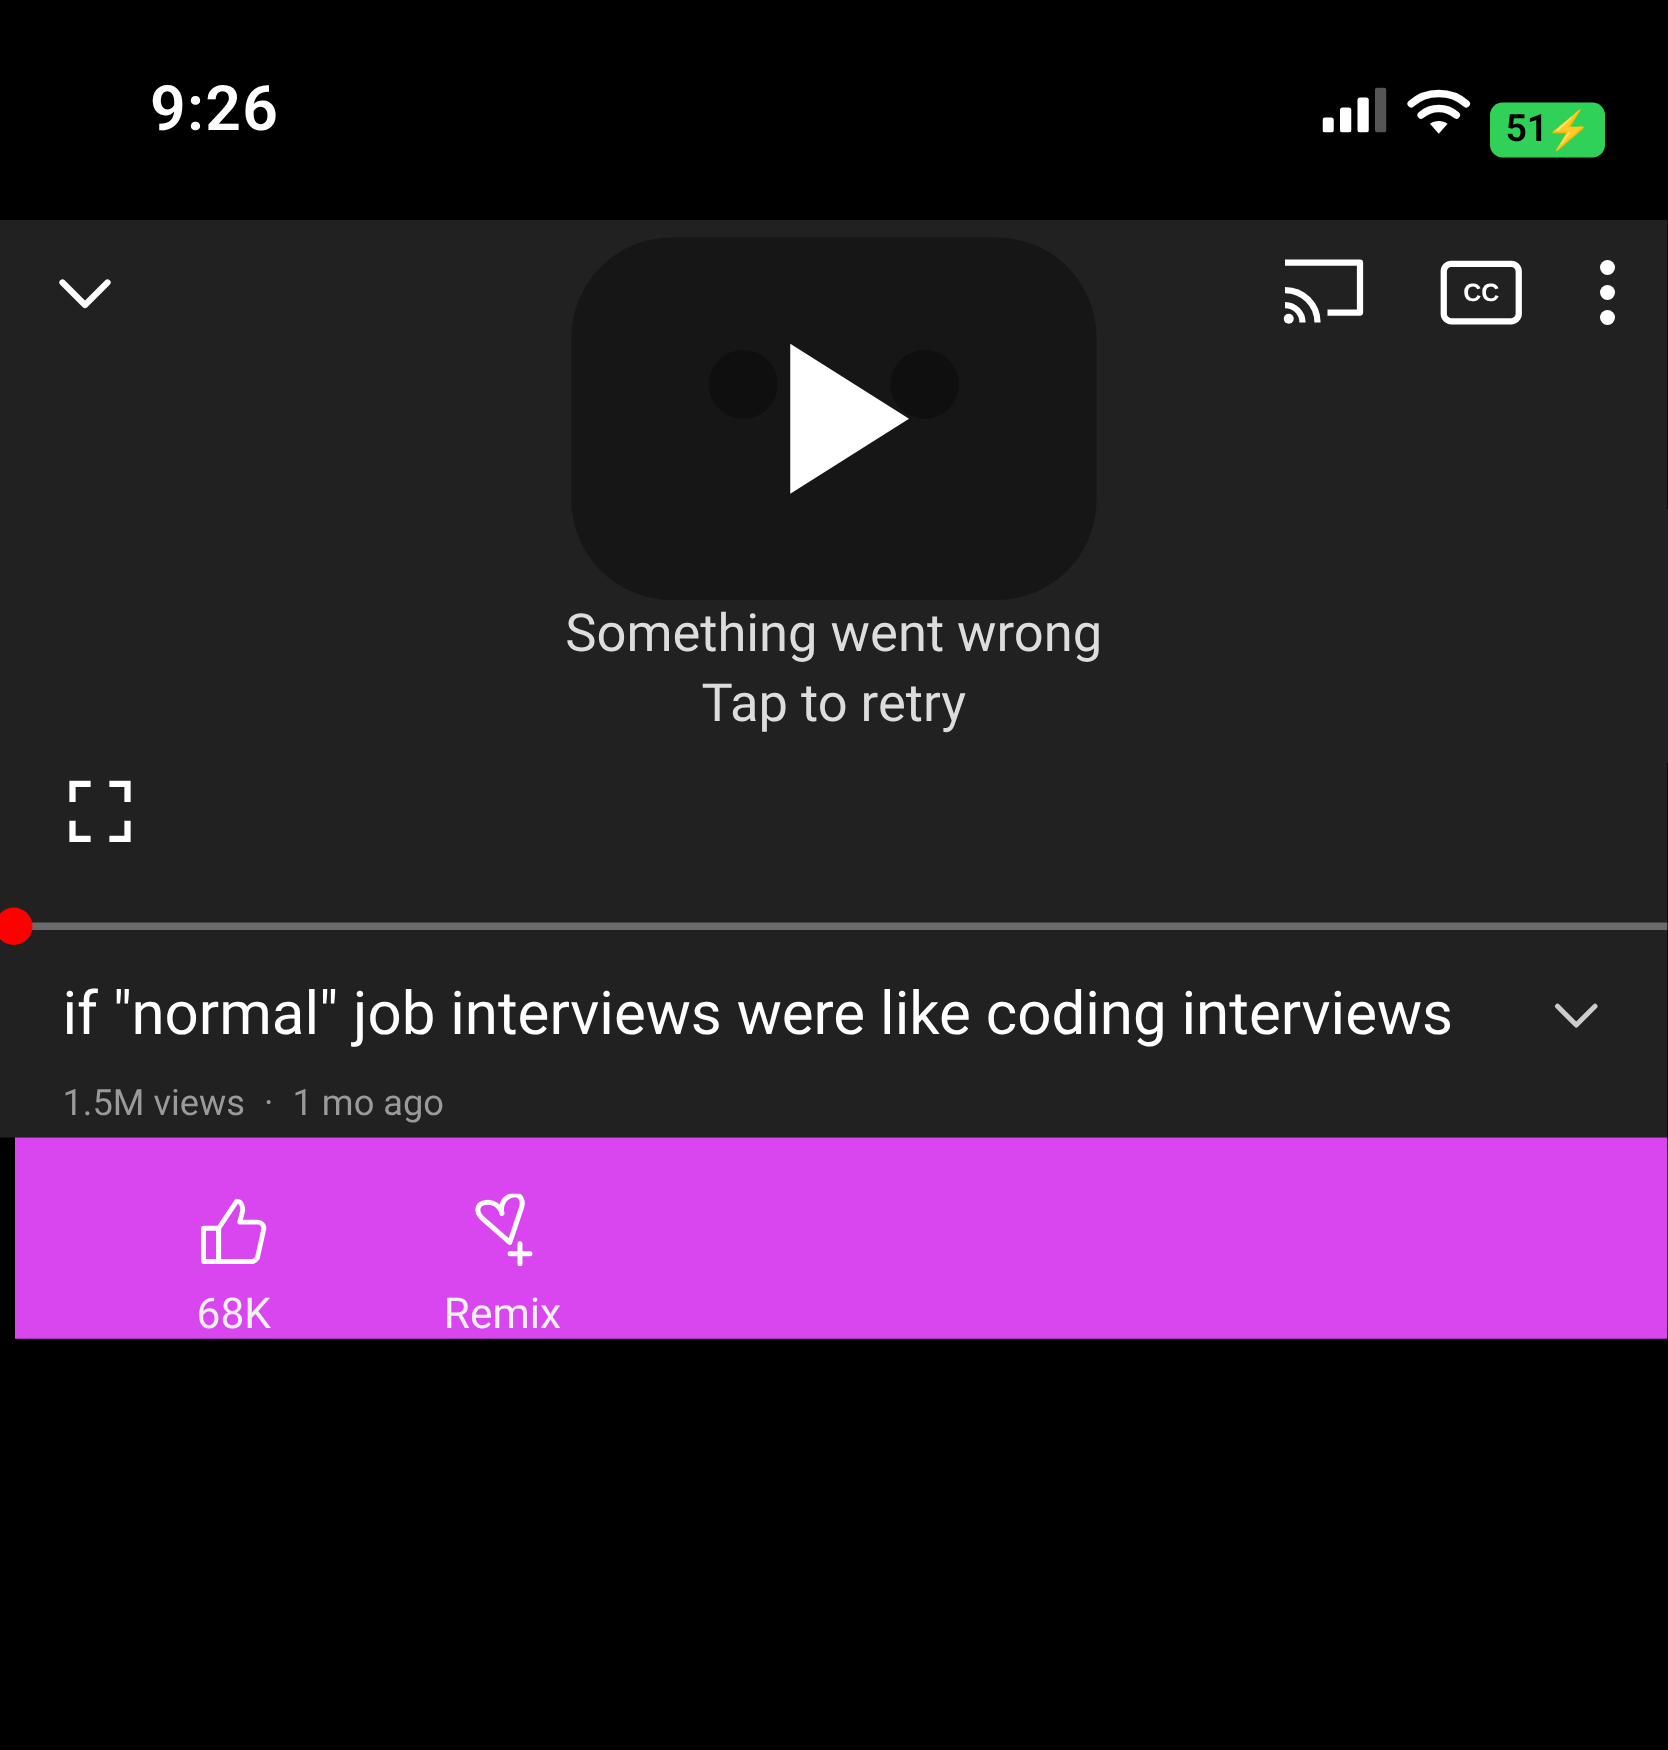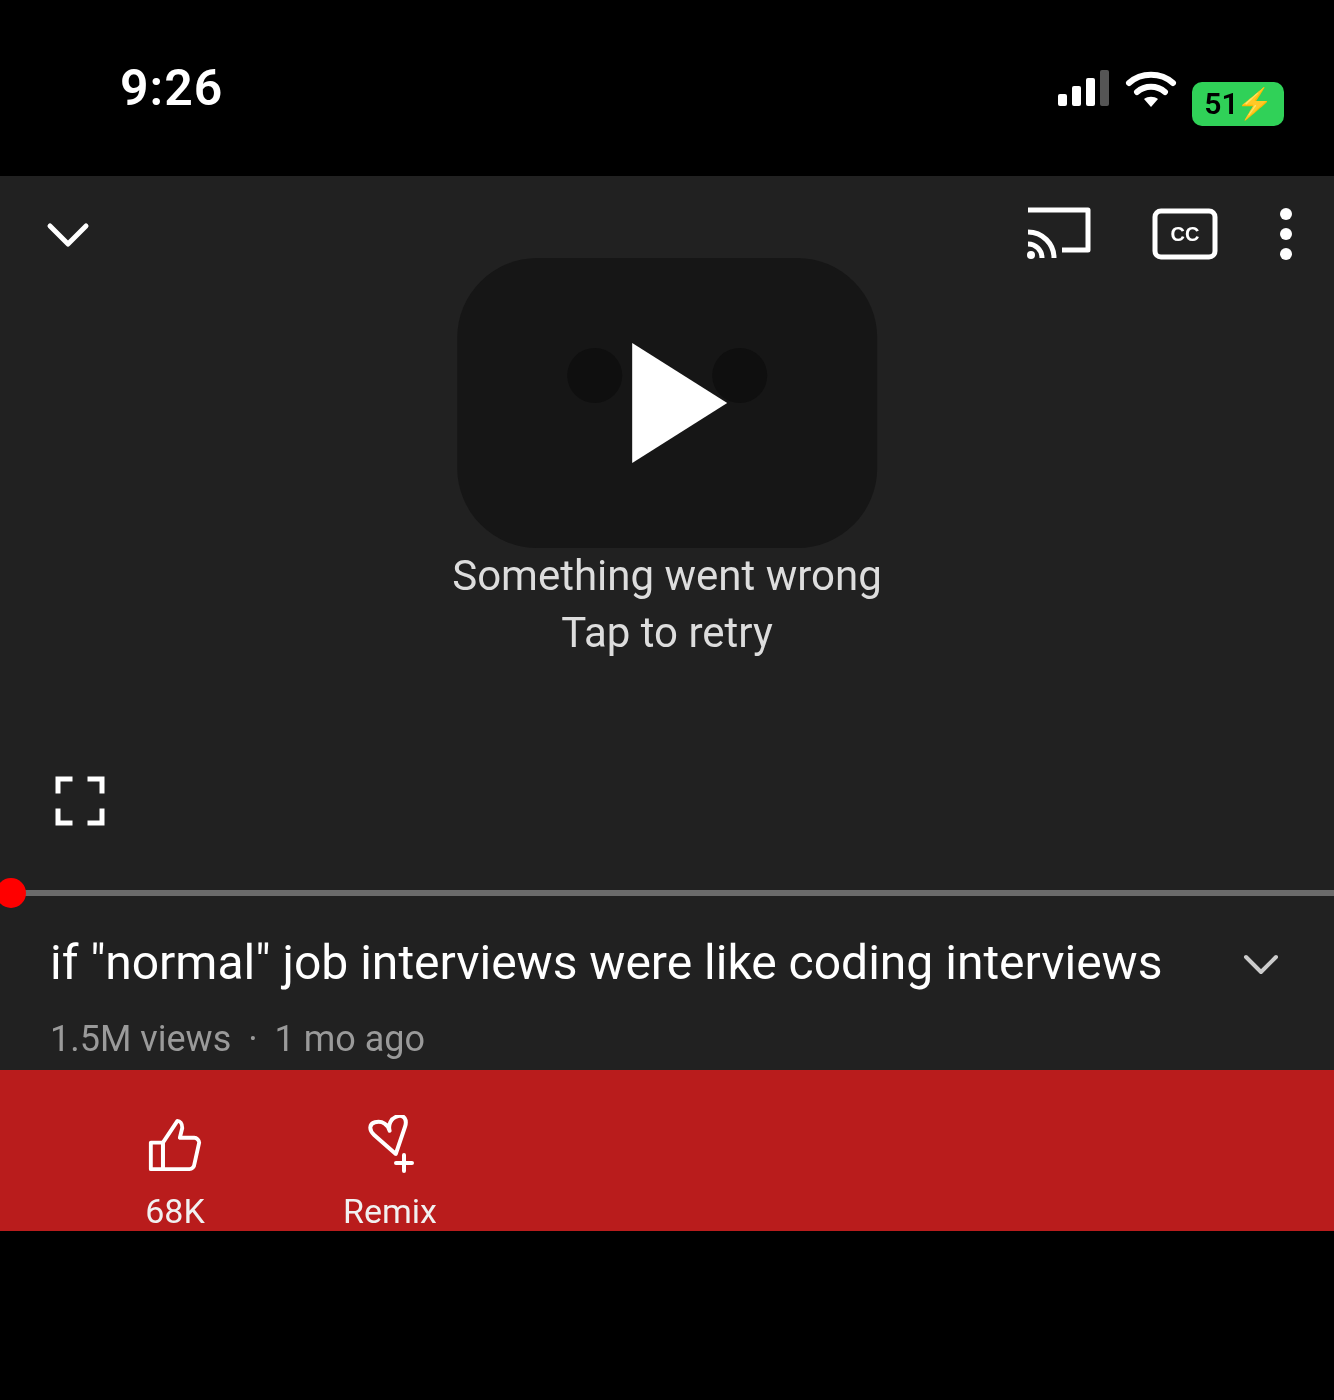--- a/index.html
+++ b/index.html
@@ -8,21 +8,21 @@
 
   
   .status-bar { height: 176px; background: #000; display: flex; align-items: center; justify-content: space-between; padding: 0 50px 0 120px; }
   .status-time { font-size: 50px; font-weight: 600; letter-spacing: 1px; }
   .status-right { display: flex; align-items: center; gap: 14px; }
   .battery-pill { display: flex; align-items: center; background: #30d158; border-radius: 10px; padding: 4px 10px 4px 12px; height: 44px; margin-top: 31px; }
   .battery-pill span { font-size: 30px; font-weight: 600; color: #000; }
   .battery-bolt { font-size: 26px; color: #000; margin-left: -2px; }
 
   
-  .player { background: #212121; position: relative; height: 720px; }
+  .player { background: #212121; position: relative; height: 568px; }
   .player-top { position: absolute; top: 30px; left: 0; right: 0; display: flex; align-items: center; padding: 0 40px; gap: 60px; }
   .player-top .spacer { flex: 1; }
   .icon-btn { display: flex; align-items: center; justify-content: center; cursor: pointer; }
 
   .play-block { position: absolute; left: 50%; top: 45%; transform: translate(-50%, -60%); text-align: center; }
   .yt-shape { width: 420px; height: 290px; background: #161616; border-radius: 80px; display: flex; align-items: center; justify-content: center; margin: 0 auto; position: relative; }
   .yt-eye { width: 55px; height: 55px; background: #0f0f0f; border-radius: 50%; position: absolute; top: 90px; }
   .yt-eye.l { left: 110px; }
   .yt-eye.r { right: 110px; }
   .play-tri { width: 0; height: 0; border-left: 95px solid #fff; border-top: 60px solid transparent; border-bottom: 60px solid transparent; margin-left: 25px; position: relative; z-index: 2; }
@@ -33,25 +33,25 @@
   .time-text .dur { color: #9a9a9a; }
   .time-text .sep { color: #9a9a9a; }
 
   .progress-track { position: absolute; bottom: 0; left: 0; right: 0; height: 6px; background: #6b6b6b; }
   .progress-thumb { position: absolute; left: -4px; bottom: -12px; width: 30px; height: 30px; background: #ff0000; border-radius: 50%; }
 
   
   .meta { background: #212121; padding: 35px 50px 10px 50px; }
   .title-row { display: flex; align-items: flex-start; gap: 30px; }
   .video-title { font-size: 48px; line-height: 1.35; font-weight: 400; flex: 1; }
-  .views-row { margin-top: 22px; font-size: 36px; color: #9a9a9a; }
+  .views-row { margin-top: 22px; font-size: 29px; color: #9a9a9a; }
   .views-row .dot { margin: 0 8px; }
 
   
-  .actions { background: #b91c1c; padding-top: 45px; display: flex; padding-left: 50px; }
+  .actions { background: #d946ef; padding-top: 45px; display: flex; padding-left: 50px; margin-left: 12px; }
   .action { display: flex; flex-direction: column; align-items: center; width: 250px; gap: 16px; }
   .action:last-child { width: 180px; }
   .action-label { font-size: 34px; color: #f1f1f1; }
   .action-icon { height: 60px; display:flex; align-items:center; justify-content:center;}
 
   svg { display: block; }
 </style>
 </head>
 <body>
 

